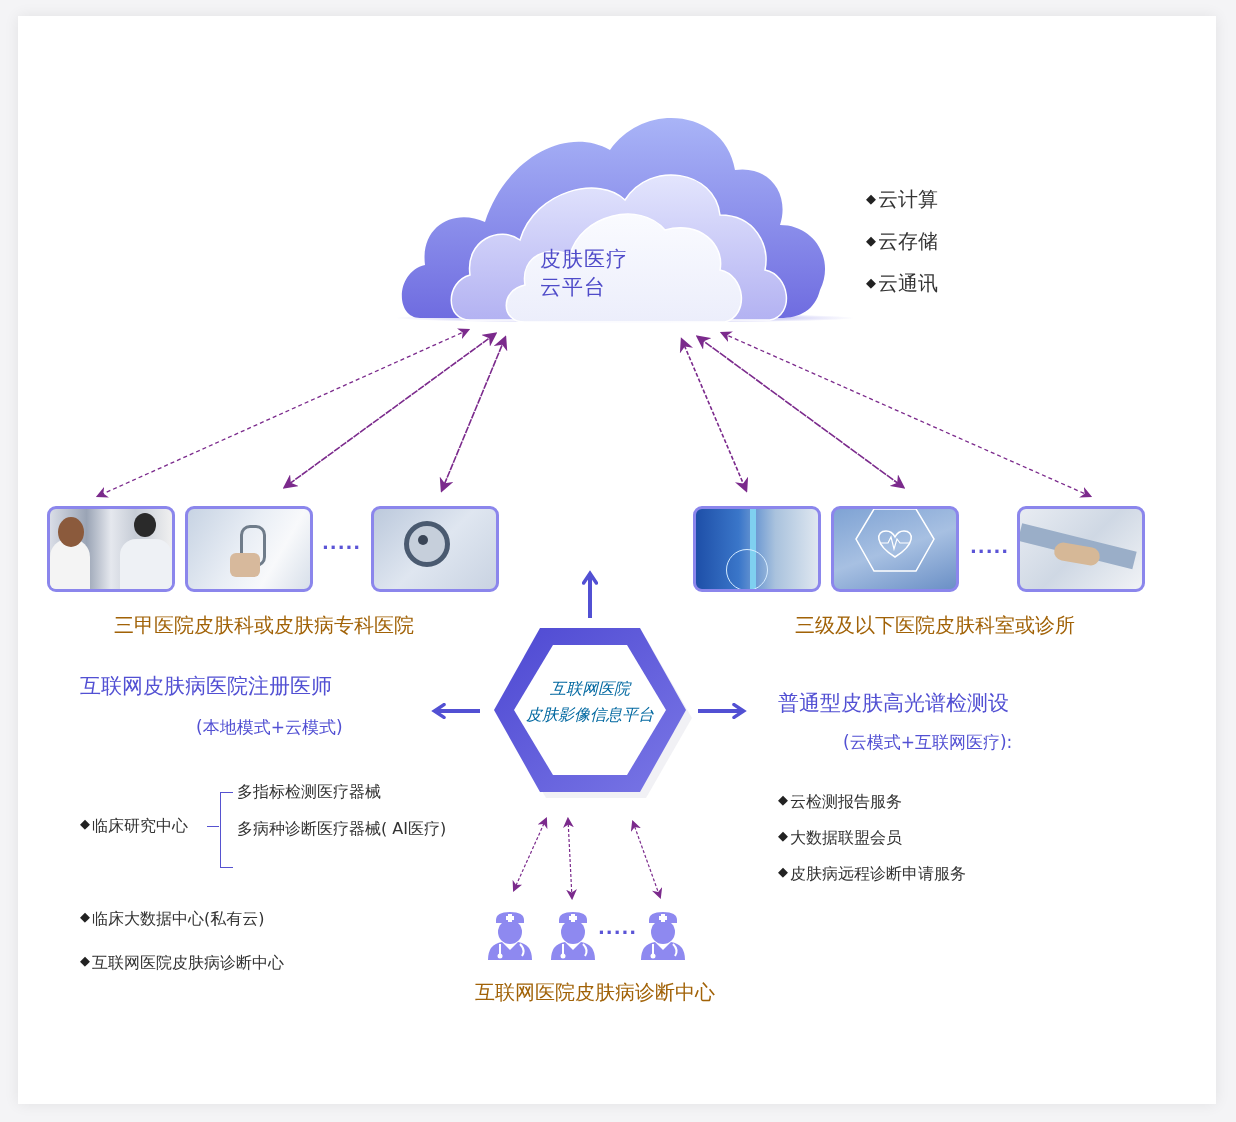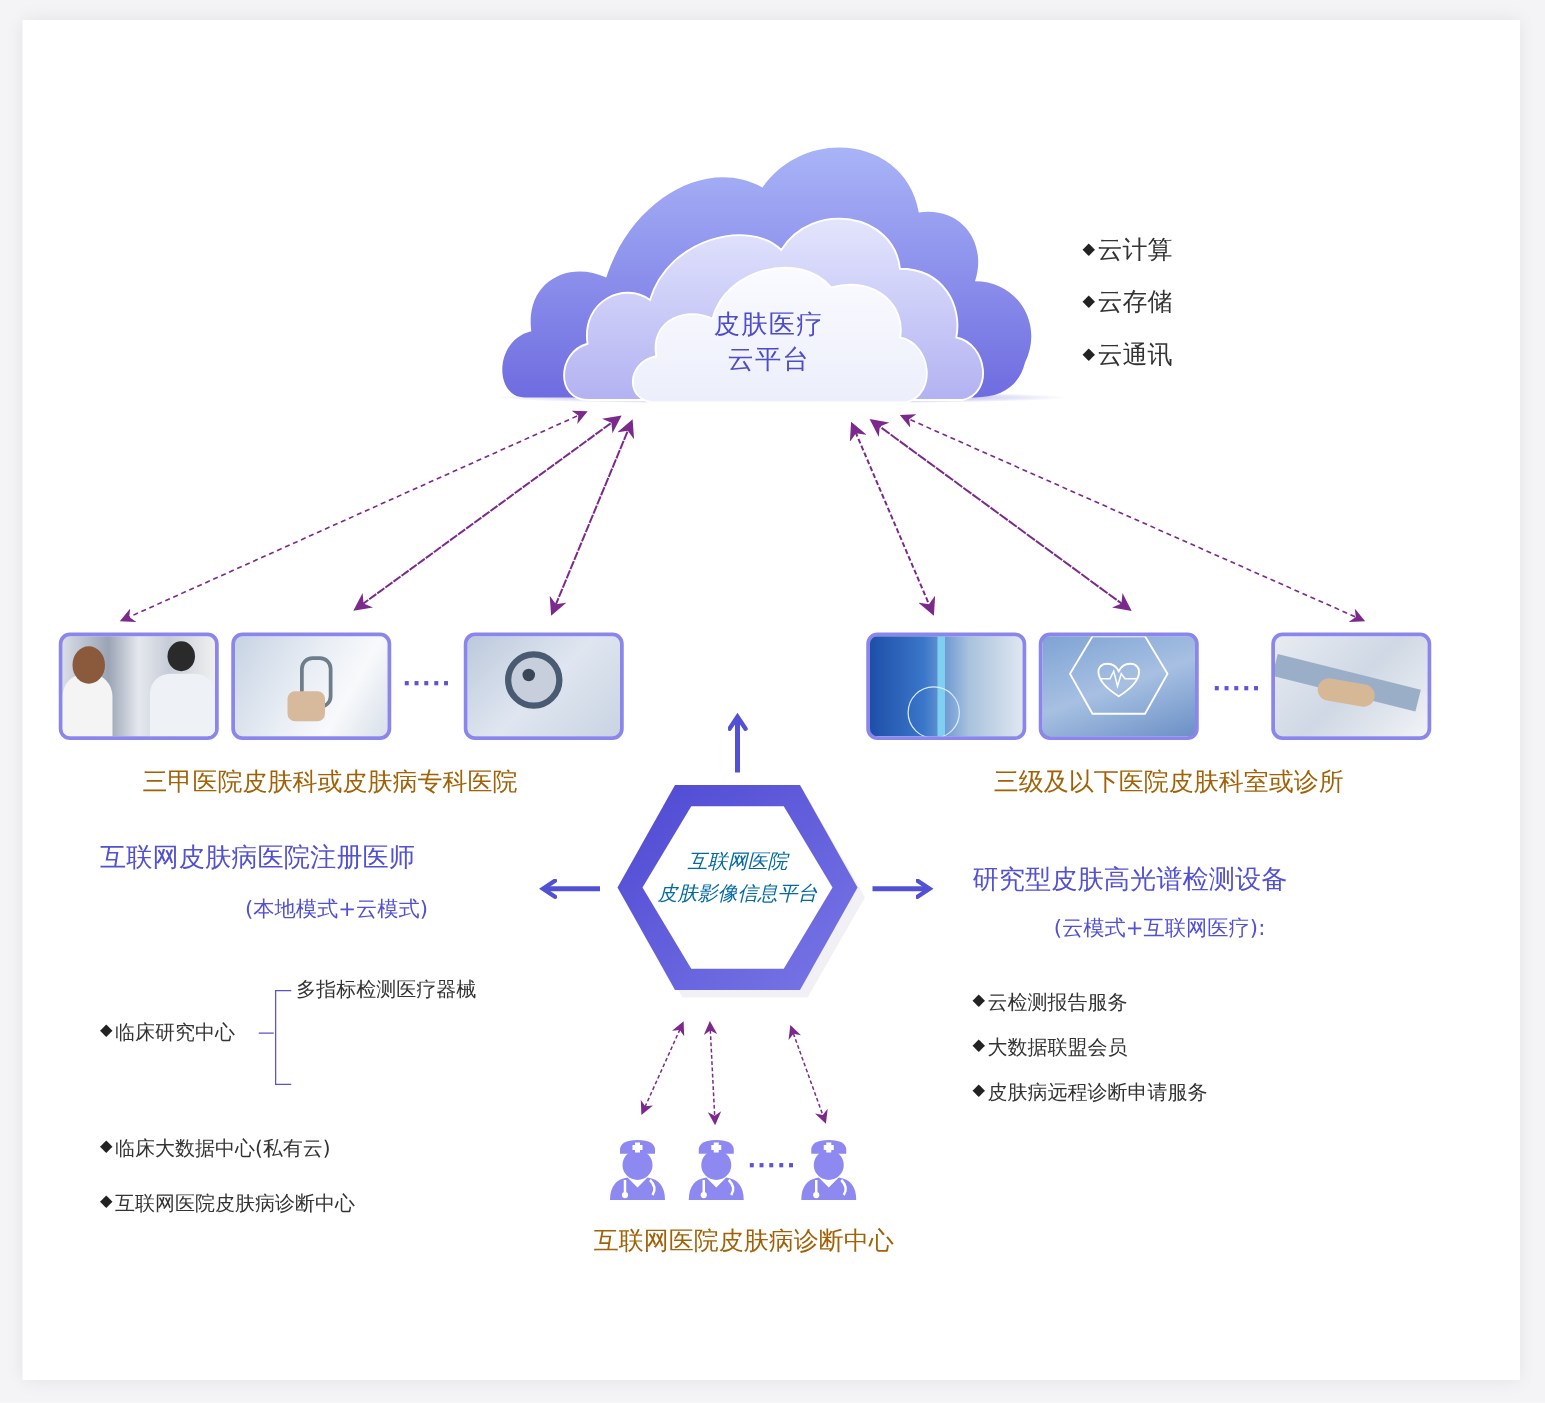--- a/index.html
+++ b/index.html
@@ -1,21 +1,21 @@
 <!DOCTYPE html>
 <html><head>
   <meta charset="utf-8">
   <style>
     html, body { margin: 0; padding: 0; background: #f4f4f6; }
     body { width: 1236px; height: 1122px; position: relative; overflow: hidden;
            font-family: "DejaVu Sans", "Liberation Sans", sans-serif; }
     .card { position: absolute; left: 18px; top: 16px; width: 1198px; height: 1088px;
             background: #ffffff; box-shadow: 0 0 14px rgba(0,0,0,0.08); }
     .abs { position: absolute; }
-    .cloud-text { position: absolute; left: 540px; top: 245px; width: 150px; text-align: center;
+    .cloud-text { position: absolute; left: 540px; top: 245px; width: 150px; text-align: left;
                   color: #4f4bc9; font-size: 21px; line-height: 28px; letter-spacing: 1px; }
     .cloud-features { position: absolute; left: 866px; top: 184px; color: #333; font-size: 20px; }
     .cloud-features div { height: 42px; line-height: 30px; }
     .bullet { font-size: 13px; vertical-align: 3px; margin-right: 2px; color: #222; }
     .photo { position: absolute; width: 122px; height: 80px; border: 3px solid #8b86ec;
              border-radius: 9px; overflow: hidden; box-sizing: content-box; }
     .dots { position: absolute; color: #5b54d6; font-size: 18px; letter-spacing: 1px; font-weight: bold; }
     .group-label { position: absolute; font-size: 20px; color: #a16207; }
     .hex-text { position: absolute; left: 500px; top: 676px; width: 180px; text-align: center;
                 color: #0369a1; font-size: 16px; line-height: 26px; font-style: italic; }
@@ -144,29 +144,30 @@
 <div class="blue-title" style="left:80px;top:672px">互联网皮肤病医院注册医师</div>
 <div class="blue-sub" style="left:196px;top:716px">(本地模式+云模式)</div>
 
 <div class="list" style="left:80px;top:816px">
   <span class="bullet">◆</span><span>临床研究中心</span>
 </div>
 <div class="abs" style="left:207px;top:826px;width:12px;border-top:1.5px solid #5652d0"></div>
 <div class="bracket" style="left:220px;top:792px;width:12px;height:74px"></div>
 <div class="list" style="left:237px;top:782px">
   <div style="height:37px">多指标检测医疗器械</div>
+  <div style="height:37px">多病种诊断医疗器械( AI医疗)</div>
 </div>
 <div class="list" style="left:80px;top:909px">
   <span class="bullet">◆</span><span>临床大数据中心(私有云)</span>
 </div>
 <div class="list" style="left:80px;top:953px">
   <span class="bullet">◆</span><span>互联网医院皮肤病诊断中心</span>
 </div>
 
-<div class="blue-title" style="left:778px;top:689px">研究型皮肤高光谱检测设备</div>
+<div class="blue-title" style="left:778px;top:689px">普通型皮肤高光谱检测设</div>
 <div class="blue-sub" style="left:843px;top:731px">(云模式+互联网医疗):</div>
 <div class="list" style="left:778px;top:792px">
   <div style="height:36px"><span class="bullet">◆</span><span>云检测报告服务</span></div>
   <div style="height:36px"><span class="bullet">◆</span><span>大数据联盟会员</span></div>
   <div style="height:36px"><span class="bullet">◆</span><span>皮肤病远程诊断申请服务</span></div>
 </div>
 
 <svg class="abs" style="left:486px;top:910px" width="48" height="52">
   <g fill="#8e89f0">
     <path d="M10,10 Q10,2 24,2 Q38,2 38,10 L38,13 L10,13 Z"></path>

